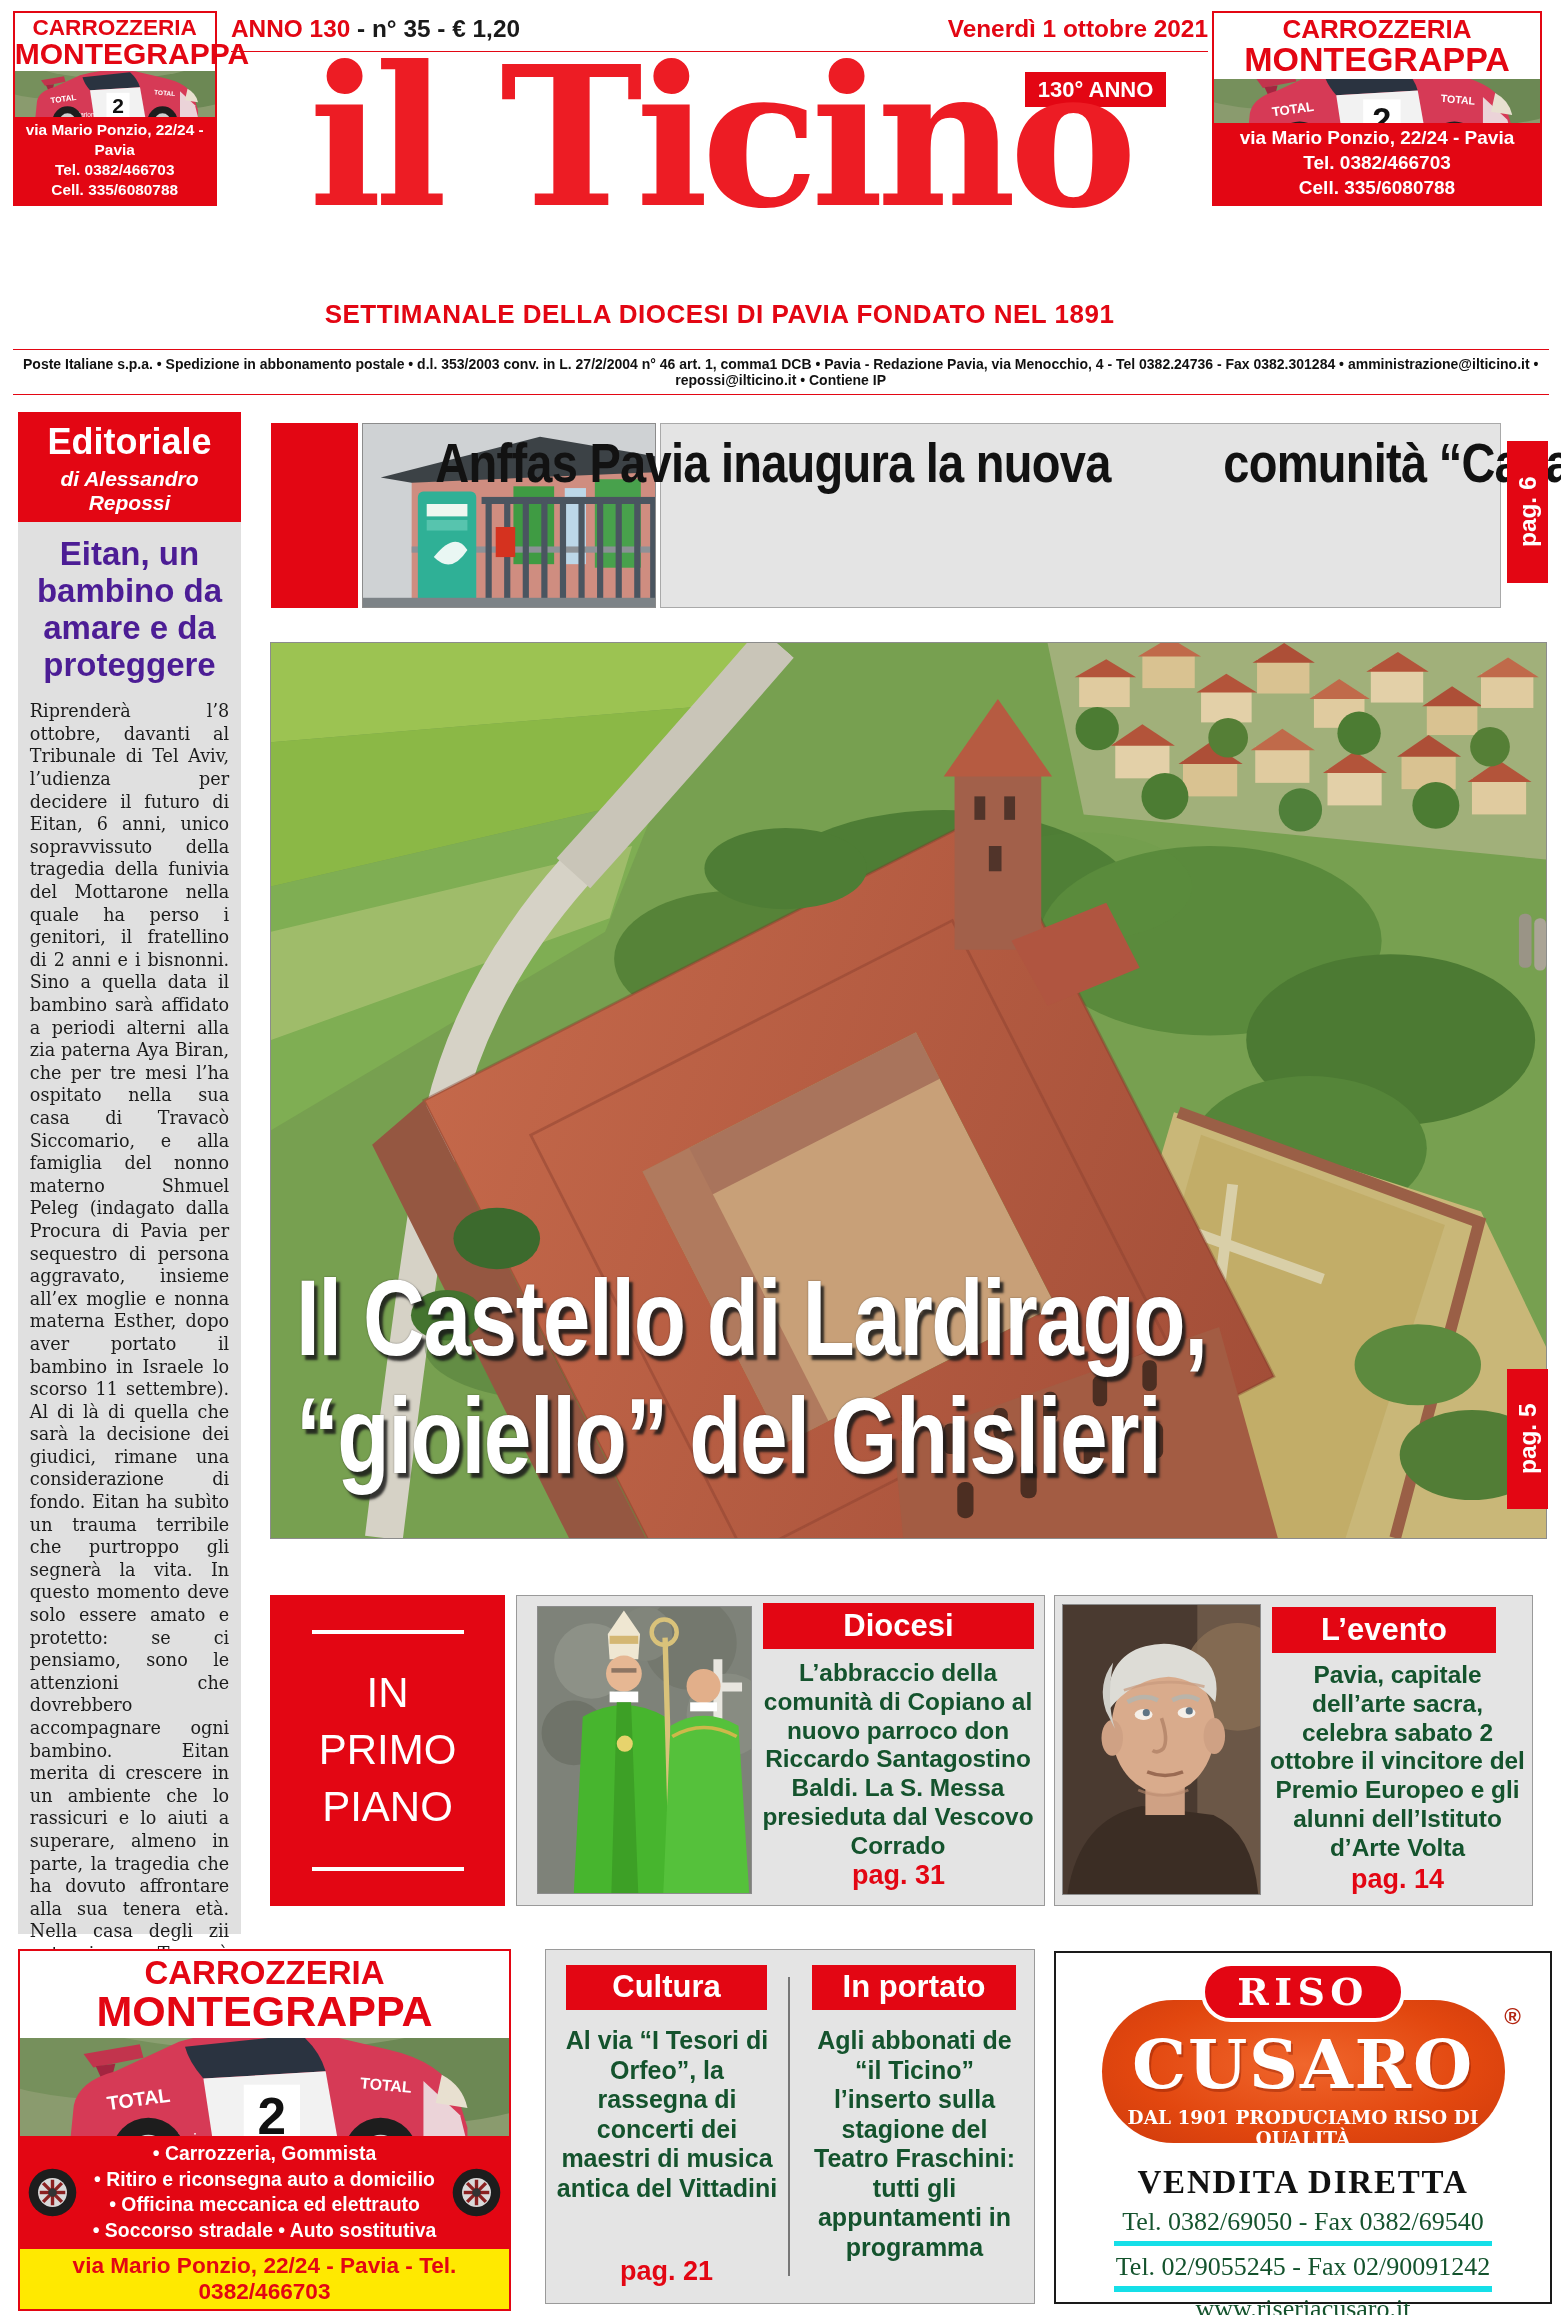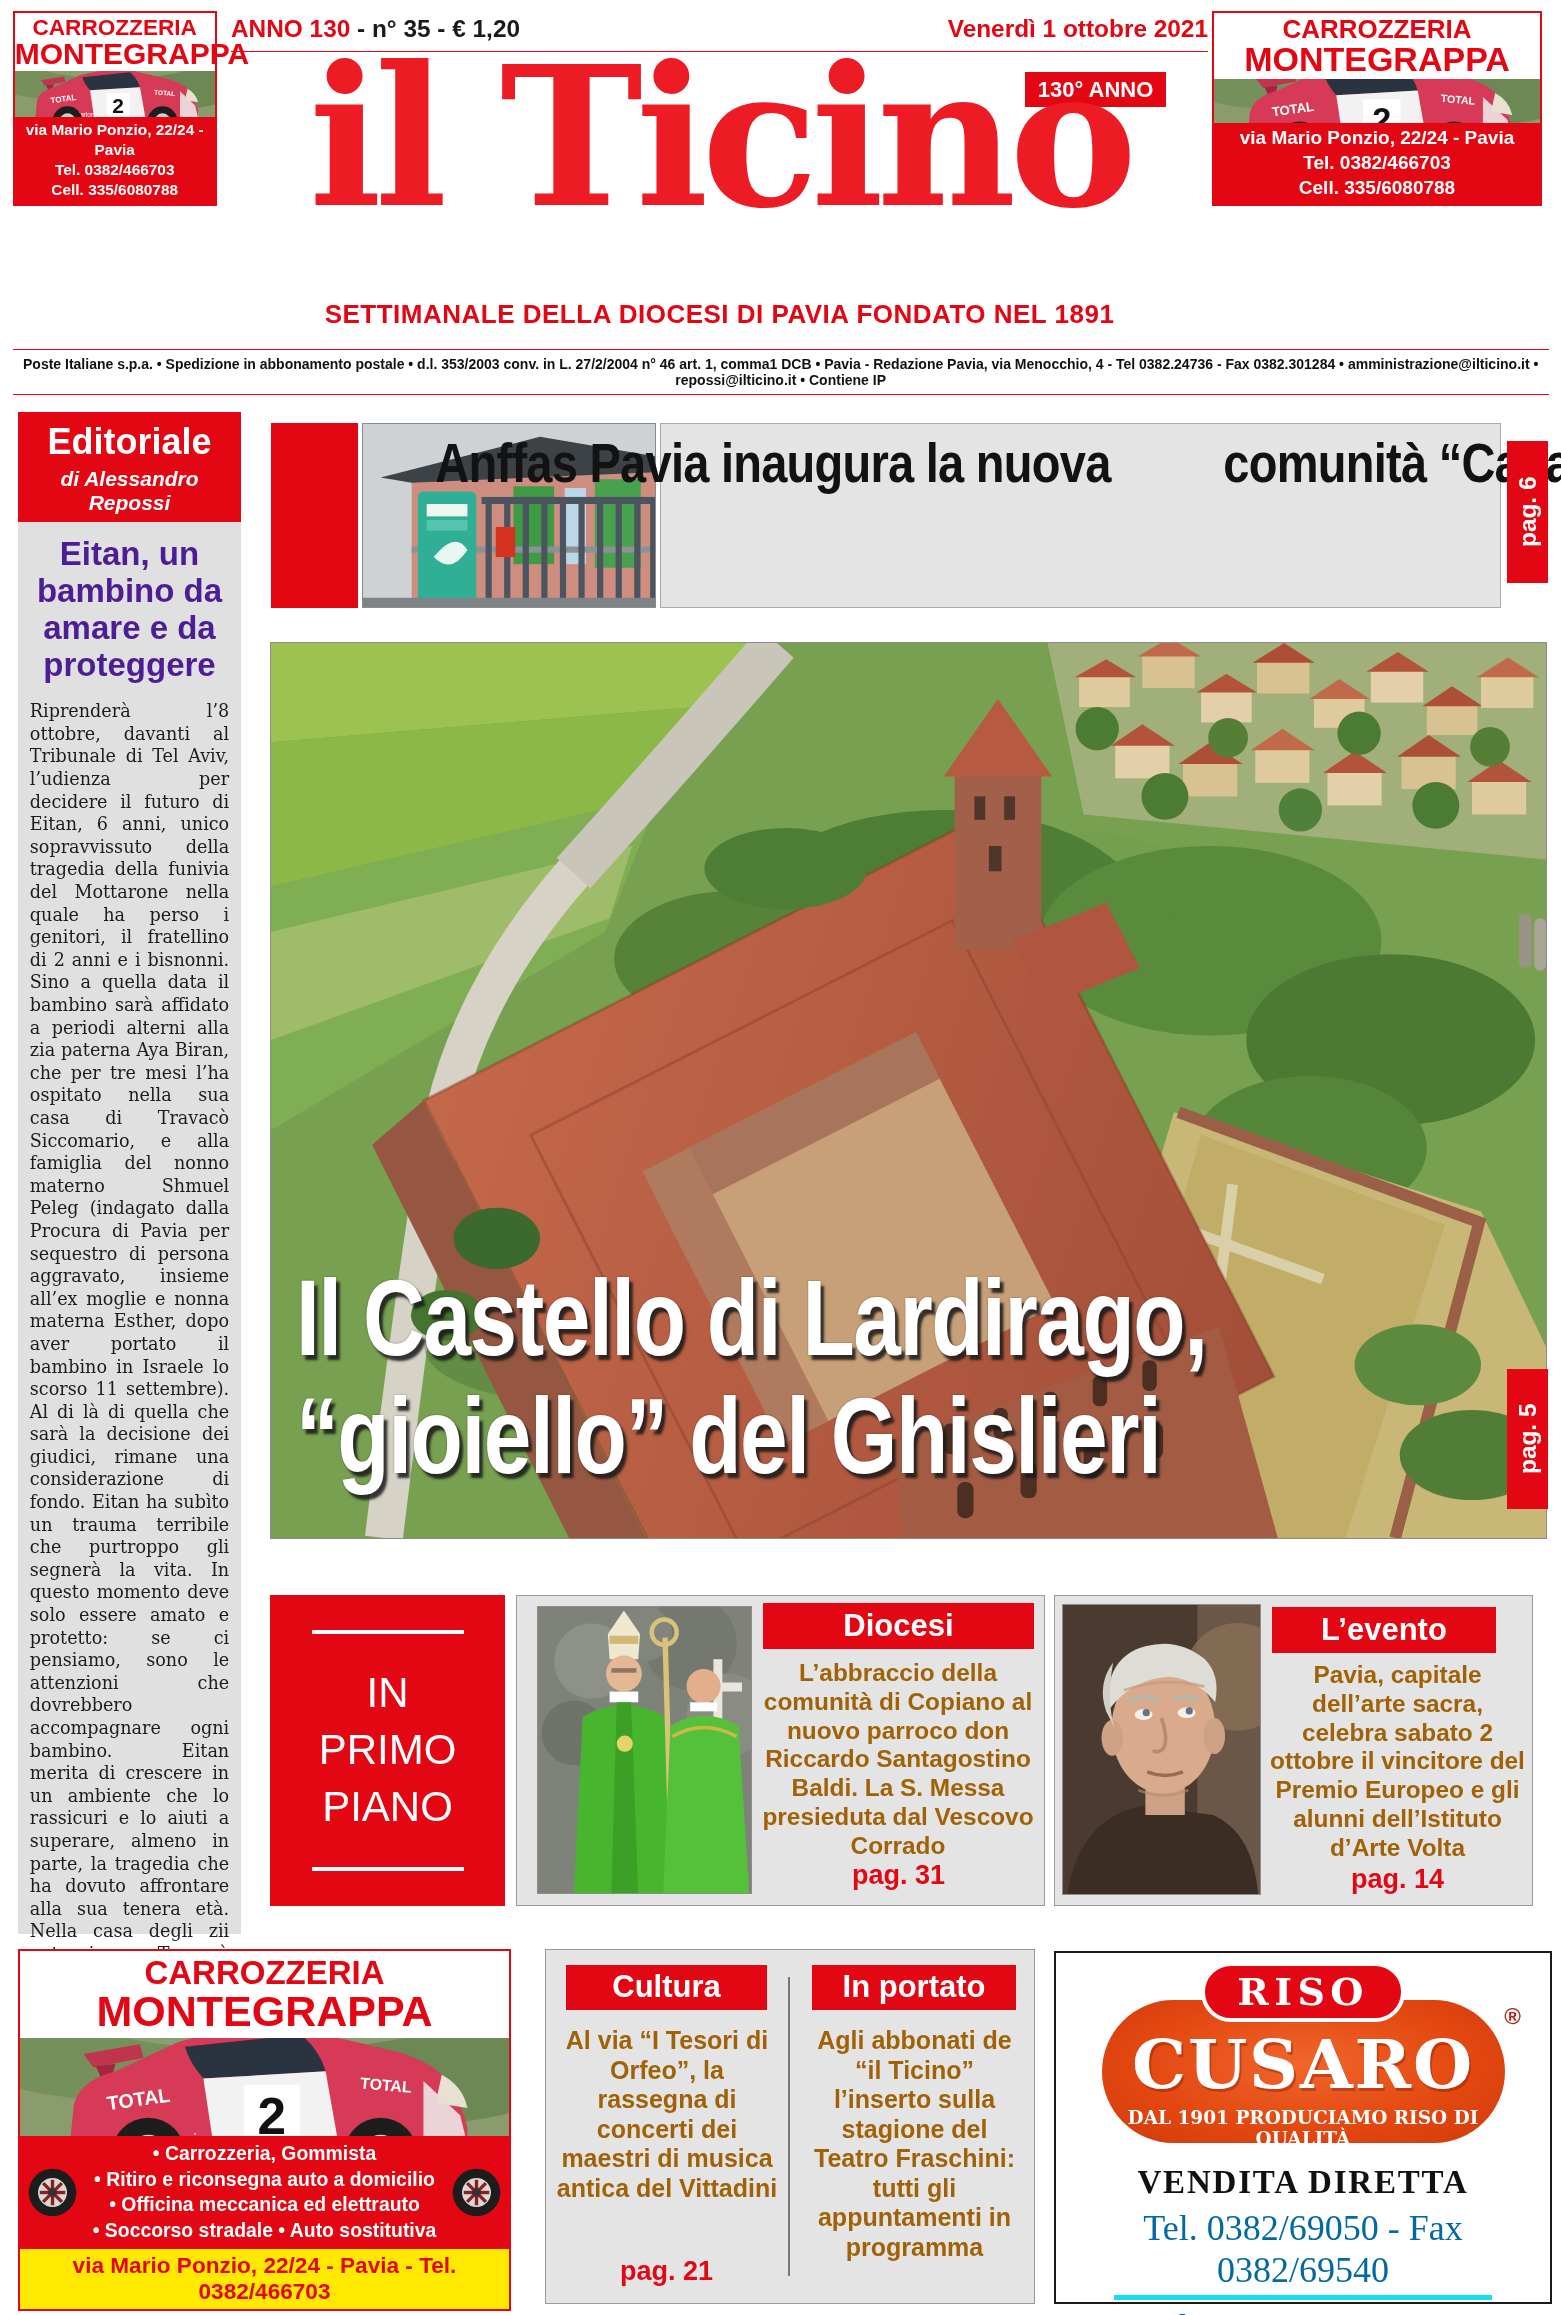--- a/index.html
+++ b/index.html
@@ -42,37 +42,37 @@
   .head-strip .l{font-weight:800;font-size:56px;line-height:1.38;letter-spacing:-0.9px}
   .pag-tab{background:var(--red);color:#fff;font-weight:800;font-size:24.4px;writing-mode:vertical-rl;transform:rotate(180deg);text-align:center;display:flex;align-items:center;justify-content:center}
   .castle-head{color:#fff;font-weight:800;line-height:1;text-shadow:4.5px 5.4px 2.7px rgba(25,25,25,.85),0 0 1.8px rgba(0,0,0,.5);font-size:107px;letter-spacing:-1.8px}
 
   .ppbox{background:var(--red);color:#fff;display:flex;flex-direction:column;align-items:center;justify-content:center}
   .ppbox .rule{width:152px;border-top:4.5px solid #fff}
   .ppbox .txt{font-size:42px;font-weight:400;text-align:center;line-height:1.35;margin:31px 0}
 
   .panel{background:var(--panel-gray);border:1.8px solid #9a9a9a}
   .sec-head{background:var(--red);color:#fff;font-weight:800;font-size:31px;text-align:center;padding:4.5px 0 5.4px}
-  .sec-text{font-weight:800;font-size:24.4px;line-height:1.18;text-align:center;color:#a16207}
+  .sec-text{font-weight:800;font-size:24.4px;line-height:1.18;text-align:center;color:#14532d}
   .sec-pag{color:var(--red);font-weight:800;font-size:27px;text-align:center}
 
   
   .mgb-title{text-align:center;color:var(--red);font-weight:800;line-height:1.02;padding:5.4px 0 3.6px}
   .mgb-red{background:var(--red);color:#fff;position:relative;text-align:center;font-weight:700;font-size:19.4px;line-height:1.32;padding:5.4px 51px}
   .mgb-yellow{background:var(--yellow);color:var(--red);font-weight:800;font-size:22.6px;text-align:center;padding:3.6px 0 4.5px}
   .wheel{position:absolute;width:51px;height:51px;top:50%;margin-top:-25px}
 
   .cusaro{background:#fff;border:2.7px solid #1a1a1a;text-align:center}
   .cus-logo{position:relative;width:425px;height:195px;margin:9px auto 1.8px}
   .cus-pill{position:absolute;left:11px;top:38px;width:403px;height:143px;border-radius:72px;background:radial-gradient(ellipse at 50% 45%,#f0662c 0%,#e2470f 60%,#cf3a0c 100%)}
   .cus-riso{position:absolute;left:50%;top:0;transform:translateX(-50%);width:204px;height:60px;border-radius:31px;background:var(--red);border:4.5px solid #fff;color:#fff;font-family:"DejaVu Serif",serif;font-weight:bold;font-size:38px;line-height:51px;letter-spacing:5.4px;text-align:center;z-index:2}
   .cus-name{position:absolute;left:0;right:0;top:62px;color:#fff;font-family:"DejaVu Serif",serif;font-weight:bold;font-size:68px;letter-spacing:1.8px;text-shadow:1.8px 2.7px 0 rgba(120,20,0,.35)}
   .cus-tag{position:absolute;left:0;right:0;top:145px;color:#fff;font-family:"DejaVu Serif",serif;font-weight:bold;font-size:18.5px}
   .cus-reg{position:absolute;right:-5.4px;top:42px;color:#b3230f;font-size:22.6px;font-weight:bold}
-  .cus-line{font-family:"Liberation Serif",serif;color:#0369a1;font-size:36px;margin-top:5.4px}
+  .cus-line{font-family:"Liberation Serif",serif;color:#14532d;font-size:26px;margin-top:5.4px}
   .cus-bar{width:378px;height:5.4px;background:var(--cyan);margin:4.5px auto 1.8px}
   .cus-vd{font-family:"Liberation Serif",serif;font-weight:bold;font-size:33px;letter-spacing:1.8px;color:#111;margin-top:7.2px}
 </style>
 </head>
 <body>
 
 <div id="page">
 
   <div class="abs mg-ad" style="left:12.7px;top:11px;width:204px;height:195px">
     <div class="mg-title">

